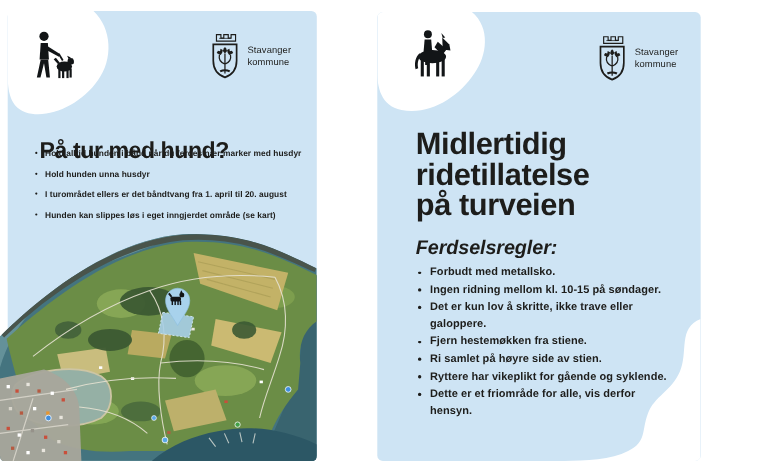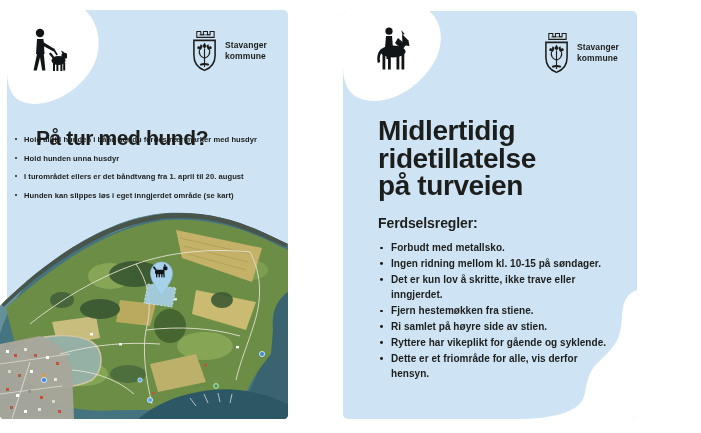--- a/index.html
+++ b/index.html
@@ -15,34 +15,34 @@
   }
   .poster{position:absolute;background:var(--poster-bg);border-radius:5px;}
   .poster-left{left:7px;top:10px;width:281px;height:409px;}
   .poster-right{left:343px;top:11px;width:294px;height:408px;border-radius:5px;overflow:hidden;}
   .blob{position:absolute;left:0;top:0;}
   .corner-blob{position:absolute;right:0;bottom:0;}
   .picto{position:absolute;}
   .logo{position:absolute;display:flex;align-items:center;gap:7px;}
   .logo-left{left:184px;top:20px;}
   .logo-right{left:200px;top:21px;}
-  .logo-text{font-size:8.5px;font-weight:700;line-height:11px;letter-spacing:.1px;}
+  .logo-text{font-size:8.5px;font-weight:400;line-height:11px;letter-spacing:.1px;}
   .title{font-weight:700;letter-spacing:-0.4px;line-height:1.18;white-space:pre-line;}
   .title-left{position:absolute;left:29px;top:95px;font-size:21px;margin-top:21px;}
   .title-right{position:absolute;left:35px;top:106px;font-size:28px;line-height:27.5px;}
   ul.rules{list-style:none;position:absolute;}
   ul.rules li{position:relative;white-space:pre-line;}
   ul.rules li::before{content:"";position:absolute;border-radius:50%;background:var(--text);}
-  .rules-left{left:8px;top:125px;width:242px;}
+  .rules-left{left:25px;top:125px;width:242px;}
   .rules-left li{padding-left:9px;font-size:7.6px;font-weight:700;line-height:9px;margin-bottom:9.5px;letter-spacing:.05px;}
   .rules-left li::before{width:2.4px;height:2.4px;left:0;top:3px;}
   .rules-right{left:37px;top:229px;width:232px;}
   .rules-right li{padding-left:11px;font-size:10px;font-weight:600;line-height:15.8px;letter-spacing:.05px;}
   .rules-right li::before{width:2.8px;height:2.8px;left:0;top:6.5px;}
-  .rules-heading{position:absolute;left:35px;top:204px;font-size:14px;font-weight:700;letter-spacing:-.1px;}
+  .rules-heading{position:absolute;left:35px;top:204px;font-size:18px;font-weight:700;letter-spacing:-.1px;font-style:italic;}
   .map-wrap{position:absolute;left:-7px;bottom:0;width:288px;height:215px;}
   svg{display:block;}
 </style>
 </head>
 <body>
 
 <div class="poster poster-left">
 
   <svg class="blob" width="98" height="99" viewBox="0 0 98 99">
     <path d="M0,0 H78 C95,16 96,44 82,63 C66,86 36,99 16,92 C2,87 0,72 0,58 Z" fill="#ffffff"></path>
@@ -244,19 +244,19 @@
   <h1 class="title title-right">Midlertidig
 ridetillatelse
 på turveien</h1>
 
   <h2 class="rules-heading">Ferdselsregler:</h2>
 
   <ul class="rules rules-right">
     <li>Forbudt med metallsko.</li>
     <li>Ingen ridning mellom kl. 10-15 på søndager.</li>
     <li>Det er kun lov å skritte, ikke trave eller
-inngjerdet.</li>
+galoppere.</li>
     <li>Fjern hestemøkken fra stiene.</li>
     <li>Ri samlet på høyre side av stien.</li>
     <li>Ryttere har vikeplikt for gående og syklende.</li>
     <li>Dette er et friområde for alle, vis derfor hensyn.</li>
   </ul>
 </div>
 
 </body></html>

